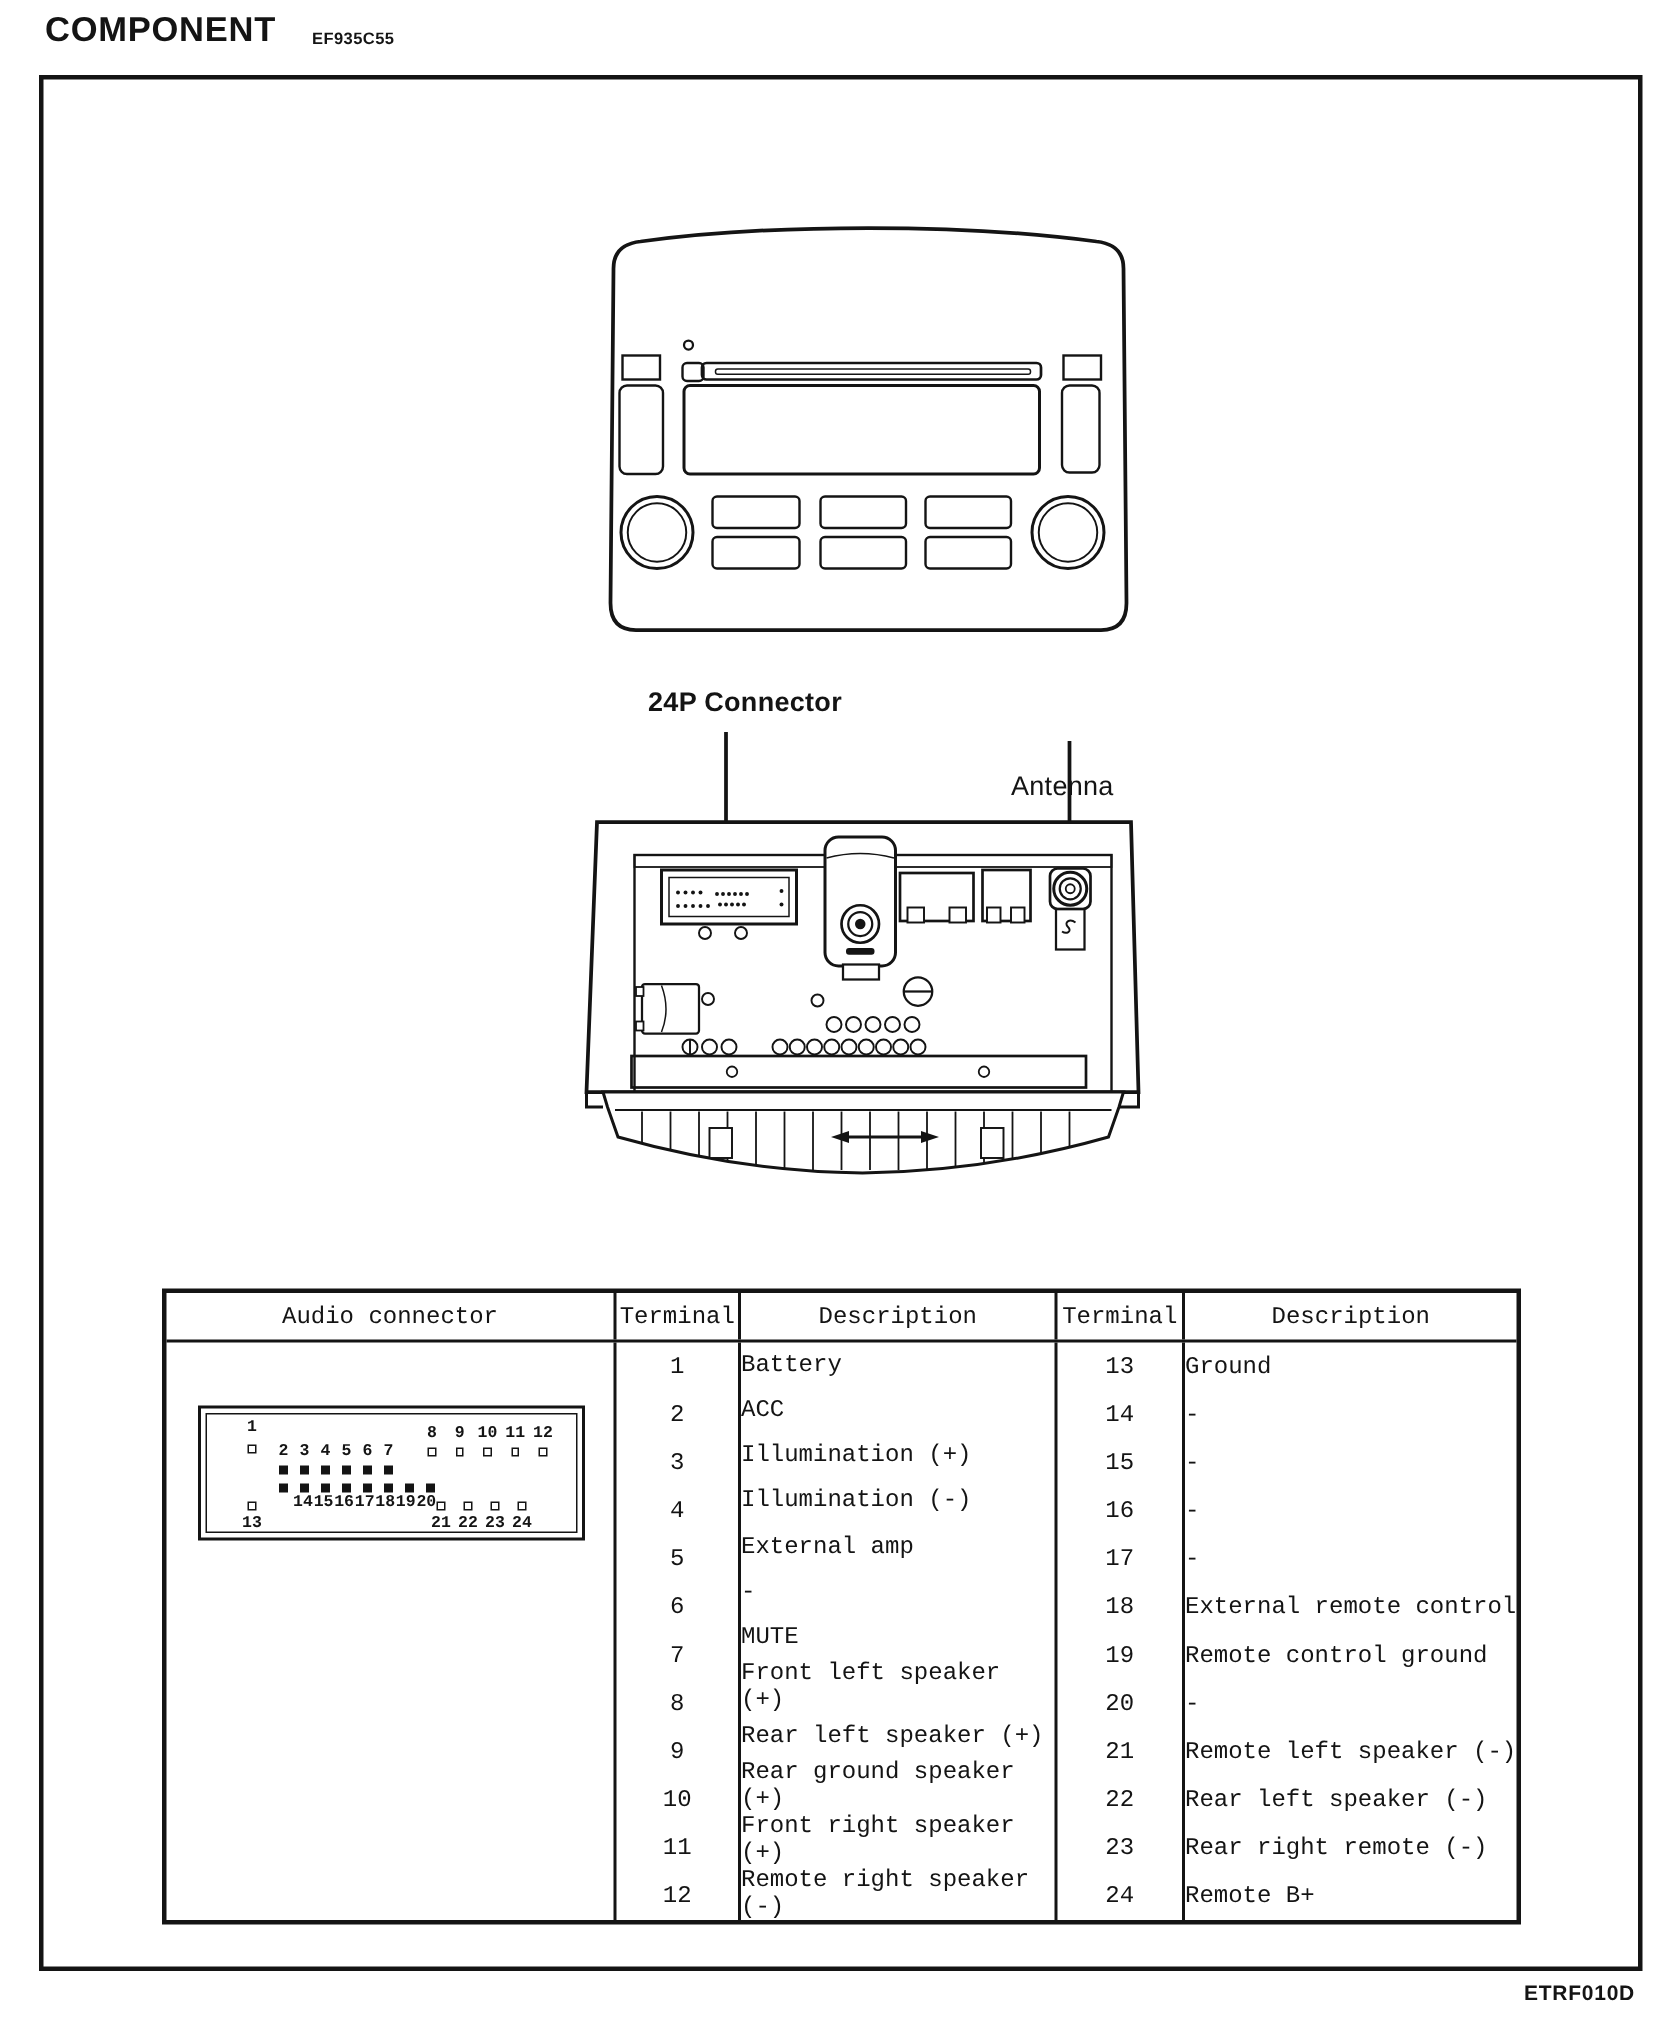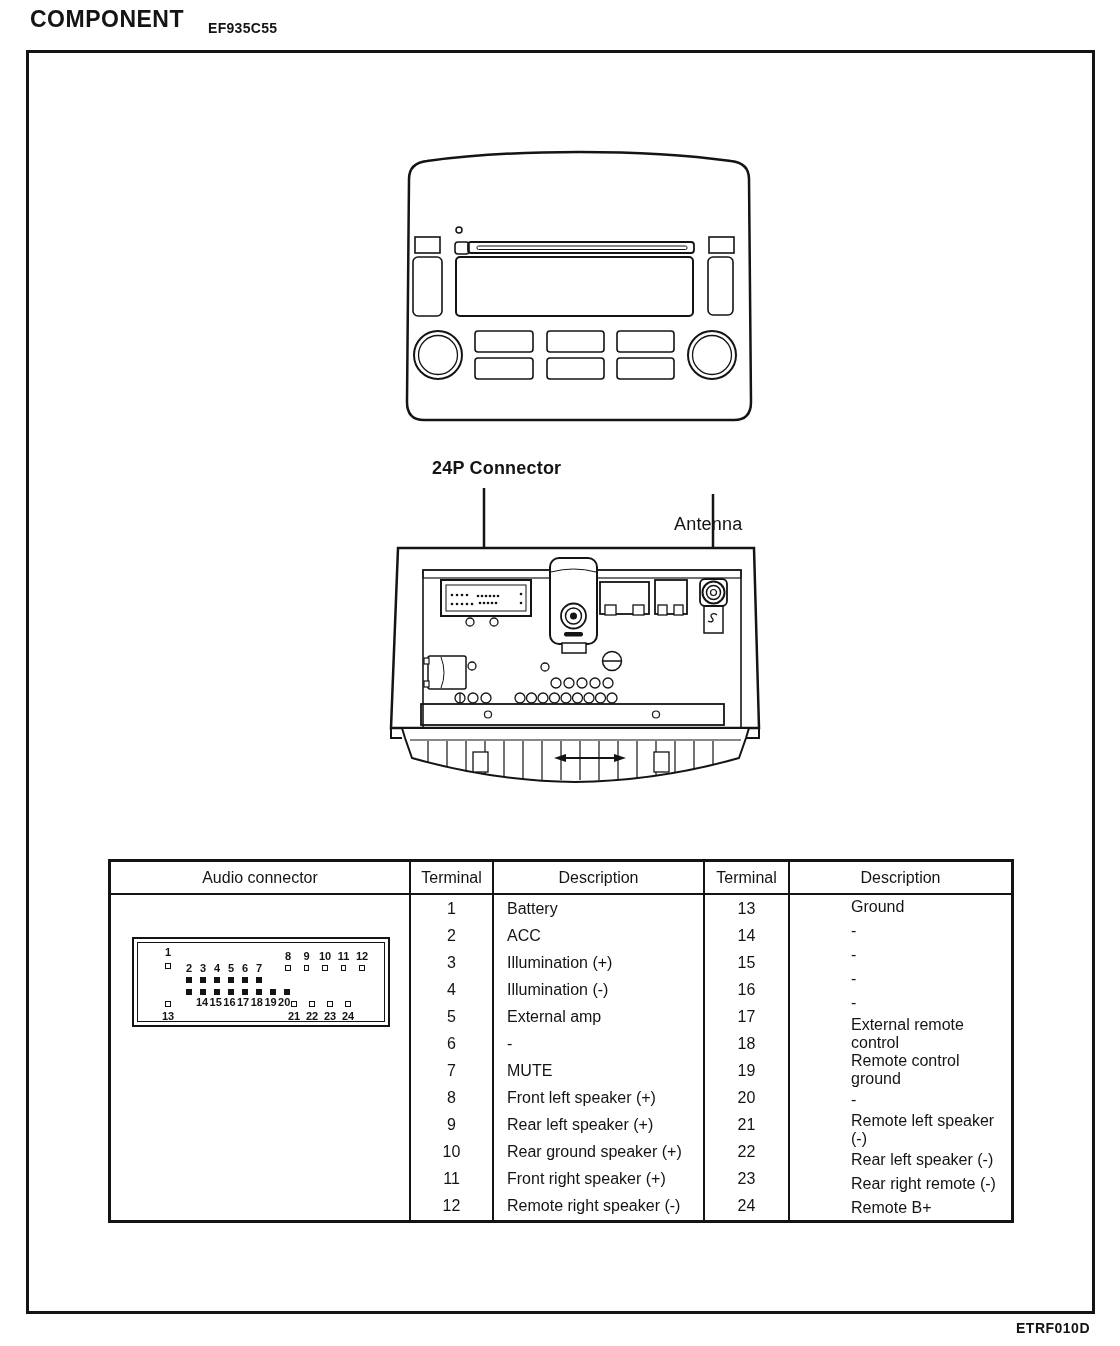--- a/index.html
+++ b/index.html
@@ -7,54 +7,54 @@
   body {
     width:1120px; height:1346px; position:relative;
     background:var(--paper); color:var(--ink);
     font-family:"Liberation Sans", sans-serif; overflow:hidden;
   }
   .abs { position:absolute; }
   .page-title {
     left:30px; top:6px; font-size:23px; font-weight:800; letter-spacing:.5px;
   }
   .doc-code {
-    left:208px; top:20px; font-size:14px; font-weight:700; letter-spacing:.3px;
+    left:208px; top:20px; font-size:11px; font-weight:700; letter-spacing:.3px;
   }
   .outer-frame {
     left:26px; top:50px; width:1069px; height:1264px;
     border:3px solid var(--ink);
   }
   .callout { font-size:18px; font-weight:500; letter-spacing:.2px; }
   .lbl-24p { left:432px; top:458px;font-weight:bold; }
   .lbl-ant { left:674px; top:466px;margin-top:48px; }
   .figure-code {
     left:1016px; top:1320px; font-size:14px; font-weight:700; letter-spacing:.5px;
   }
   
   .tbl {
-    left:108px; top:859px; width:906px; height:364px;
-    border:3px solid var(--ink); display:flex; flex-direction:column;
+    left:108px; top:859px; width:906px; height:424px;
+    border:3px solid var(--ink); display:flex; flex-direction:column;font-family:Liberation Mono, monospace;
   }
   .tbl-head {
     display:grid; grid-template-columns:300px 83px 211px 85px 1fr;
     height:33px; border-bottom:2.5px solid var(--ink); flex:0 0 auto;
   }
   .th {
     display:flex; align-items:center; justify-content:center;
     font-size:16px; border-right:2px solid var(--ink);
   }
   .th:last-child { border-right:none; }
   .tbl-body {
     flex:1; display:grid; grid-template-columns:300px 83px 211px 85px 1fr;
   }
   .tcol { border-right:2px solid var(--ink); display:flex; flex-direction:column; position:relative; }
-  .tcol:last-child { border-right:none;margin-left:48px; }
+  .tcol:last-child { border-right:none; }
   .cell { flex:1; display:flex; align-items:center; font-size:16px; }
   .cell.term { justify-content:center; }
-  .cell.desc { padding-left:13px; }
+  .cell.desc { }
   
   .conn-box {
     position:absolute; left:21px; top:42px; width:258px; height:90px;
     border:2.5px solid var(--ink);
   }
   .conn-inner {
     position:absolute; left:3px; top:3px; right:3px; bottom:3px;
     border:1.2px solid var(--ink); pointer-events:none;
   }
   .pin-label {

